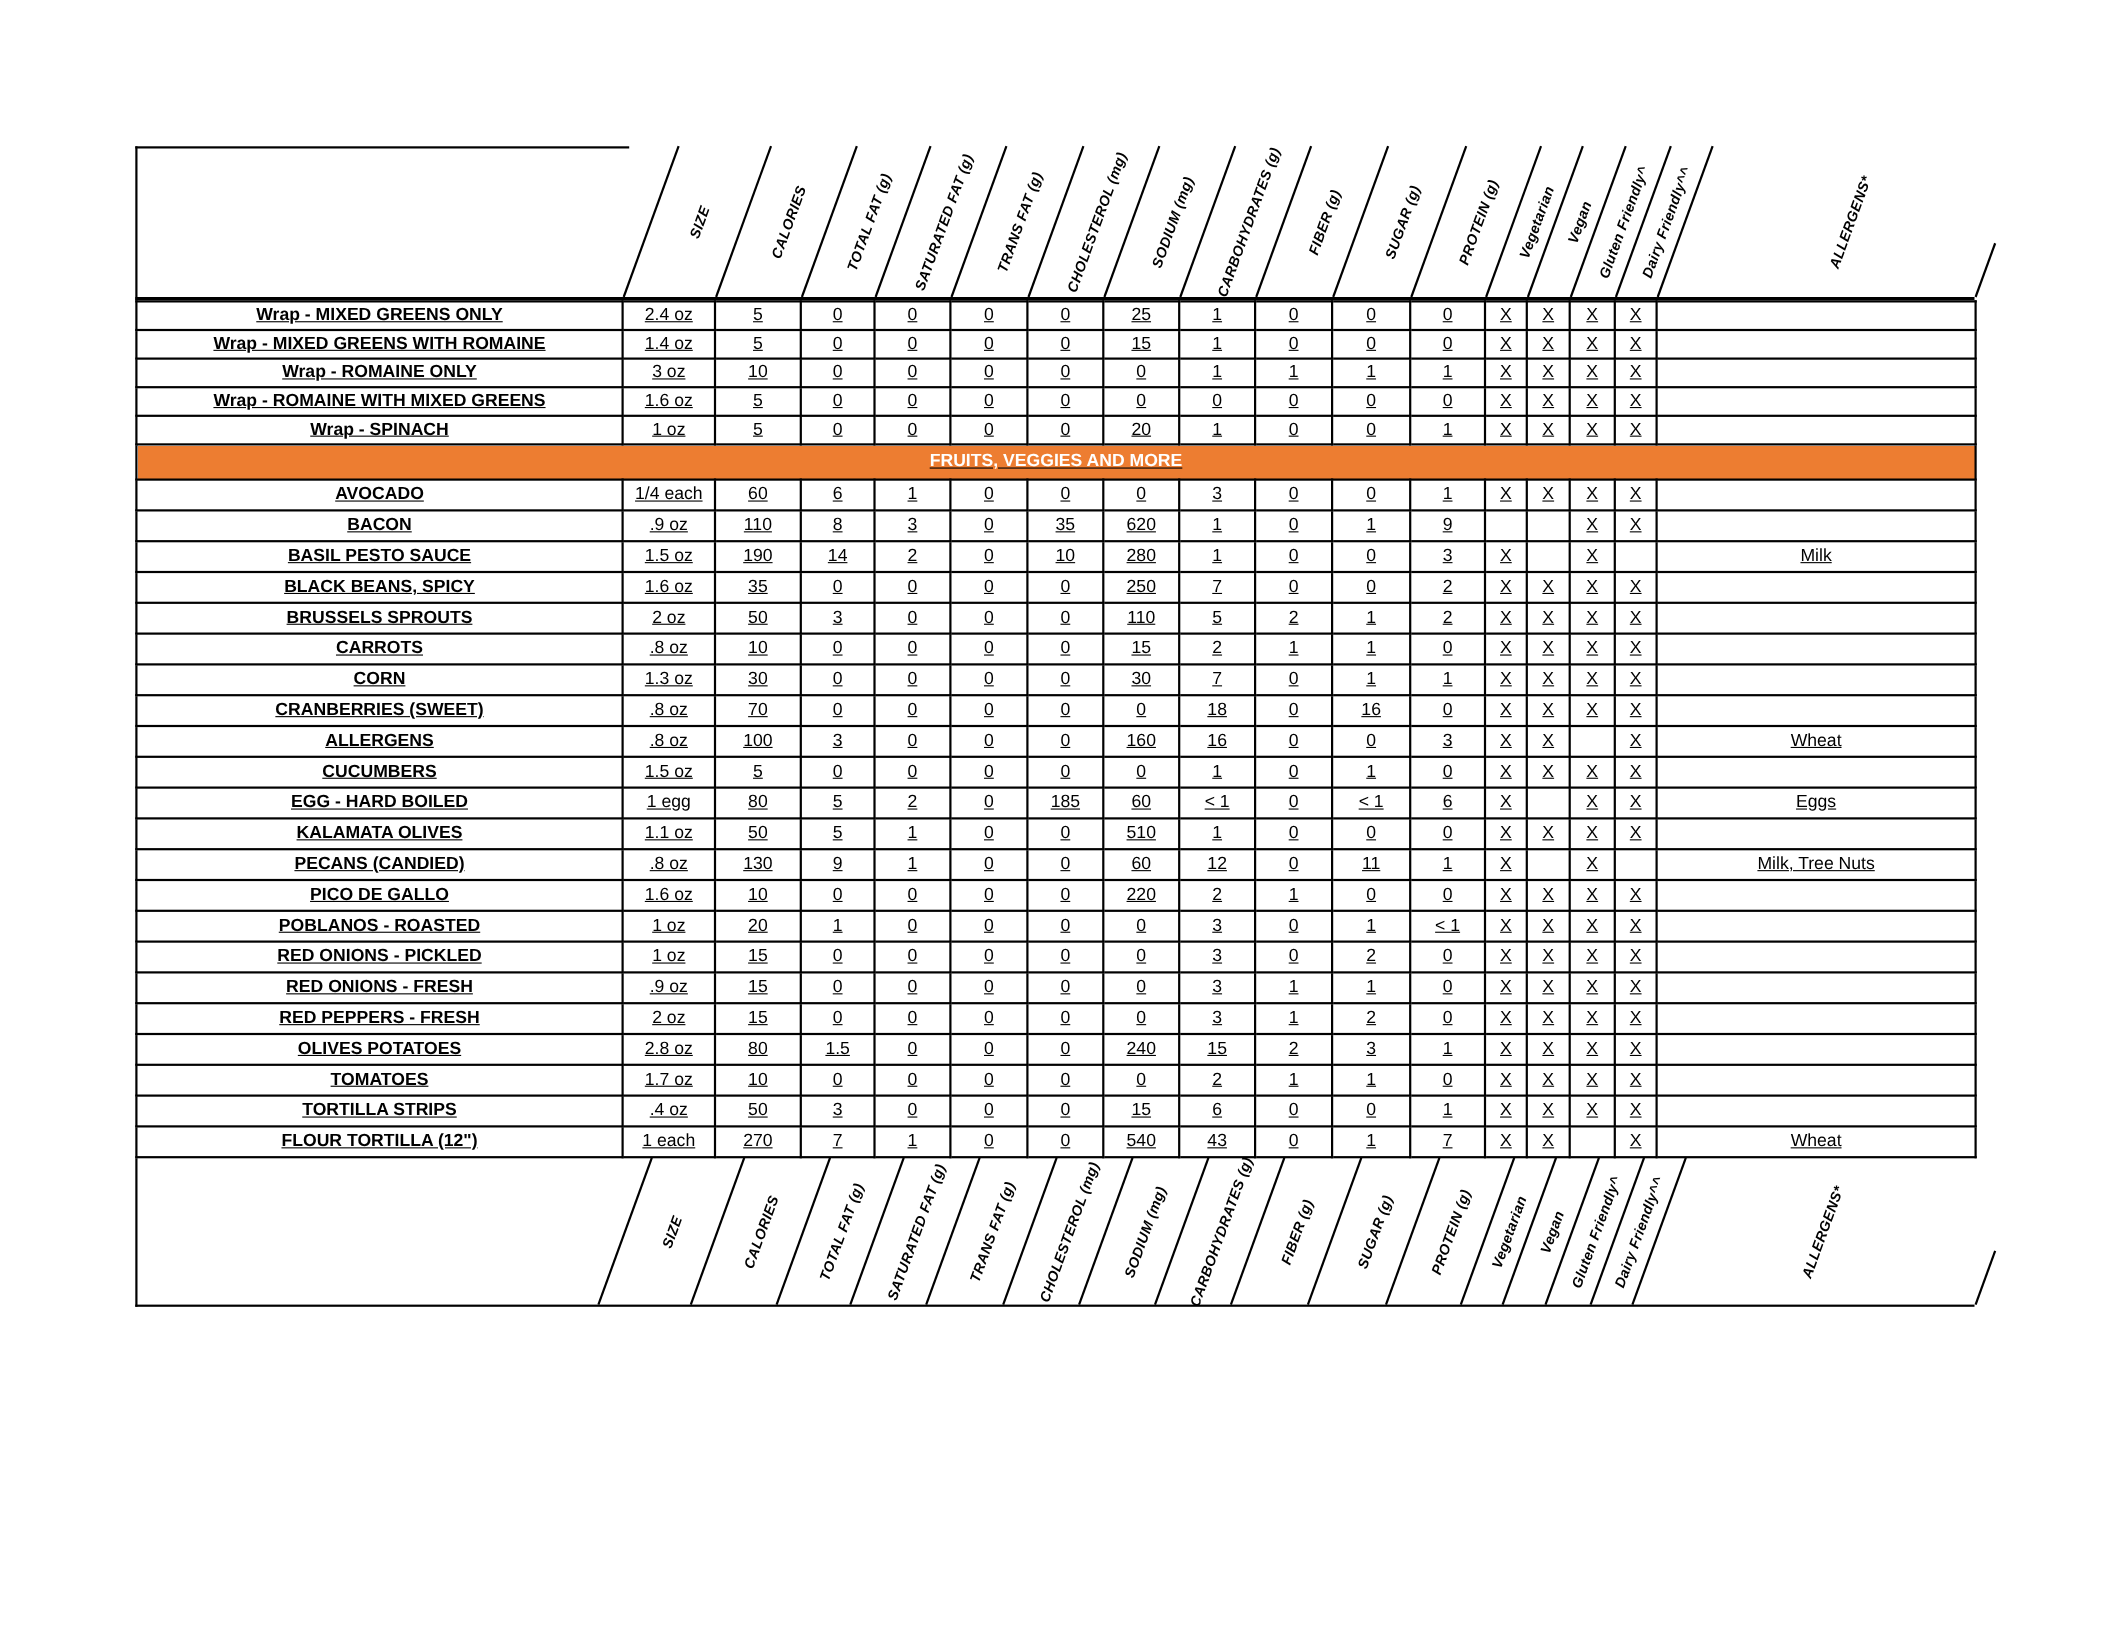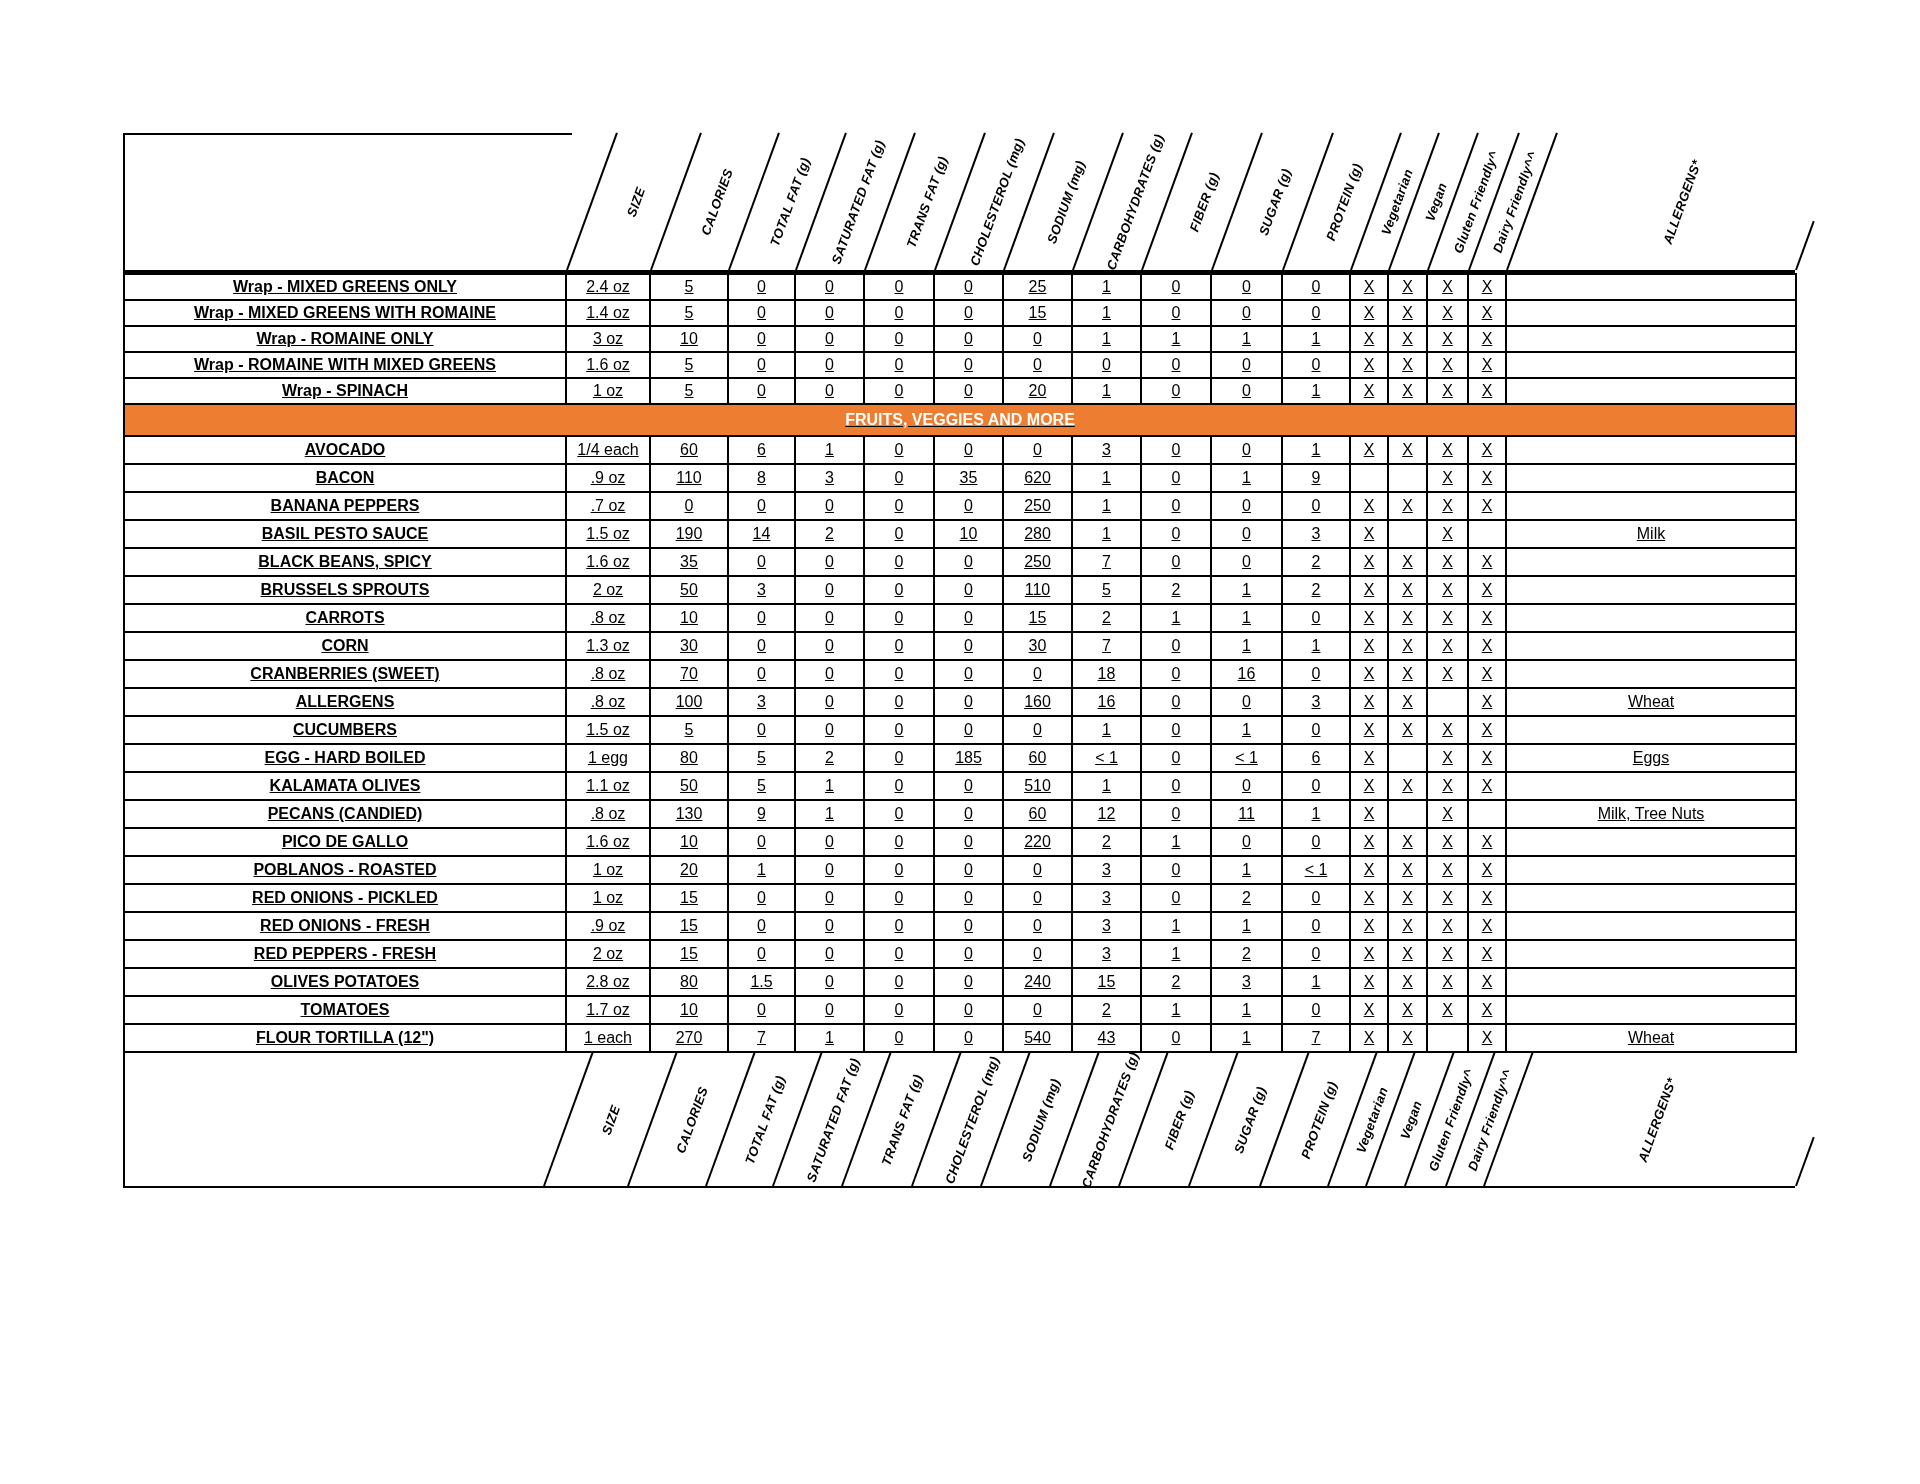--- a/index.html
+++ b/index.html
@@ -222,39 +222,20 @@
             <td>0</td>
             <td>1</td>
             <td>9</td>
             <td class="flag"></td>
             <td class="flag"></td>
             <td class="flag">X</td>
             <td class="flag">X</td>
             <td class="allergen"></td>
           </tr>
           <tr class="item-row">
-            <td class="name">BANANA PEPPERS</td>
-            <td>.7 oz</td>
-            <td>0</td>
-            <td>0</td>
-            <td>0</td>
-            <td>0</td>
-            <td>0</td>
-            <td>250</td>
-            <td>1</td>
-            <td>0</td>
-            <td>0</td>
-            <td>0</td>
-            <td class="flag">X</td>
-            <td class="flag">X</td>
-            <td class="flag">X</td>
-            <td class="flag">X</td>
-            <td class="allergen"></td>
-          </tr>
-          <tr class="item-row">
             <td class="name">BASIL PESTO SAUCE</td>
             <td>1.5 oz</td>
             <td>190</td>
             <td>14</td>
             <td>2</td>
             <td>0</td>
             <td>10</td>
             <td>280</td>
             <td>1</td>
             <td>0</td>
@@ -576,20 +557,39 @@
             <td>10</td>
             <td>0</td>
             <td>0</td>
             <td>0</td>
             <td>0</td>
             <td>0</td>
             <td>2</td>
             <td>1</td>
             <td>1</td>
             <td>0</td>
+            <td class="flag">X</td>
+            <td class="flag">X</td>
+            <td class="flag">X</td>
+            <td class="flag">X</td>
+            <td class="allergen"></td>
+          </tr>
+          <tr class="item-row">
+            <td class="name">TORTILLA STRIPS</td>
+            <td>.4 oz</td>
+            <td>50</td>
+            <td>3</td>
+            <td>0</td>
+            <td>0</td>
+            <td>0</td>
+            <td>15</td>
+            <td>6</td>
+            <td>0</td>
+            <td>0</td>
+            <td>1</td>
             <td class="flag">X</td>
             <td class="flag">X</td>
             <td class="flag">X</td>
             <td class="flag">X</td>
             <td class="allergen"></td>
           </tr>
           <tr class="item-row">
             <td class="name">FLOUR TORTILLA (12")</td>
             <td>1 each</td>
             <td>270</td>

